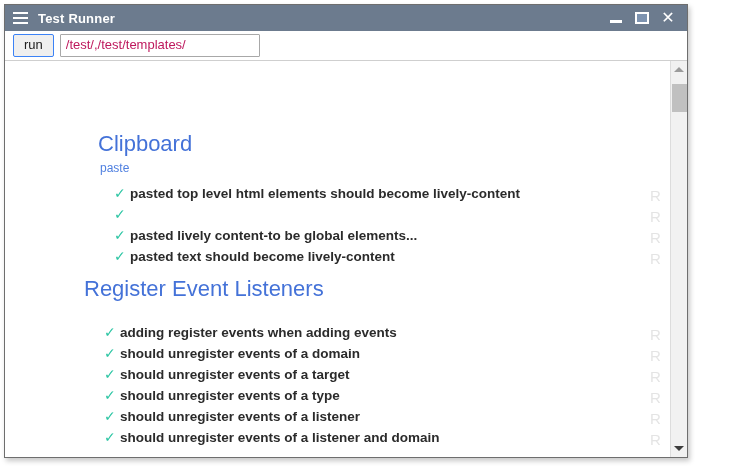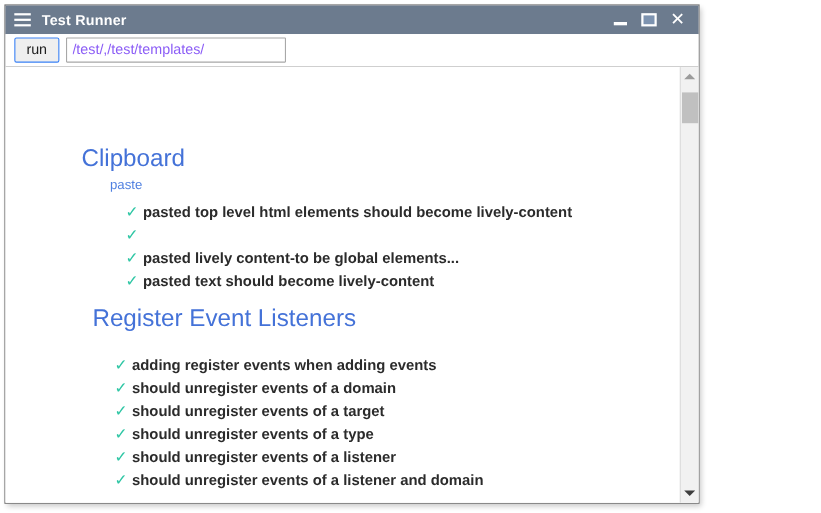--- a/index.html
+++ b/index.html
@@ -9,21 +9,21 @@
     width: 746px;
     height: 466px;
     overflow: hidden;
     font-family: "Liberation Sans", sans-serif;
   }
 
   #app-window {
     position: absolute;
     left: 4px;
     top: 4px;
-    width: 632px;
+    width: 684px;
     height: 454px;
     border: 1px solid #6e6e6e;
     box-sizing: border-box;
     background: #ffffff;
     box-shadow: 2px 3px 5px rgba(0,0,0,0.22);
     display: flex;
     flex-direction: column;
   }
 
   
@@ -111,21 +111,21 @@
     border-radius: 2px;
     padding: 3px 10px 4px 10px;
     line-height: 14px;
     cursor: pointer;
   }
   #path-input {
     margin-left: 6px;
     width: 200px;
     font-family: "Liberation Sans", sans-serif;
     font-size: 13px;
-    color: #8b5cf6;
+    color: #be185d;
     background: #ffffff;
     border: 1px solid #a8a8a8;
     border-radius: 1px;
     padding: 3px 5px 4px 5px;
     line-height: 14px;
     outline: none;
     box-sizing: border-box;
   }
 
   
@@ -271,21 +271,21 @@
   <div id="toolbar">
     <button id="run-button">run</button>
     <input id="path-input" type="text" value="/test/,/test/templates/" style="">
   </div>
 
   <div id="content-area">
 
     <div id="results-pane">
       <div id="report">
           <div class="suite-block">
-            <div class="suite-title abs" style="left: 69px; top: 70px;">Clipboard</div>
+            <div class="suite-title abs" style="left: 93px; top: 70px;">Clipboard</div>
             <div class="suite-subtitle abs" style="left: 95px; top: 100px;">paste</div>
             <div class="test-row abs" style="left: 109px; top: 124px; width: 551px;">
               <span class="test-check">✓</span>
               <span class="test-label">pasted top level html elements should become lively-content</span>
             </div>
             <div class="test-rerun abs" style="left: 645px; top: 124px;">R</div>
             <div class="test-row abs" style="left: 109px; top: 145px; width: 551px;">
               <span class="test-check">✓</span>
             </div>
             <div class="test-rerun abs" style="left: 645px; top: 145px;">R</div>

